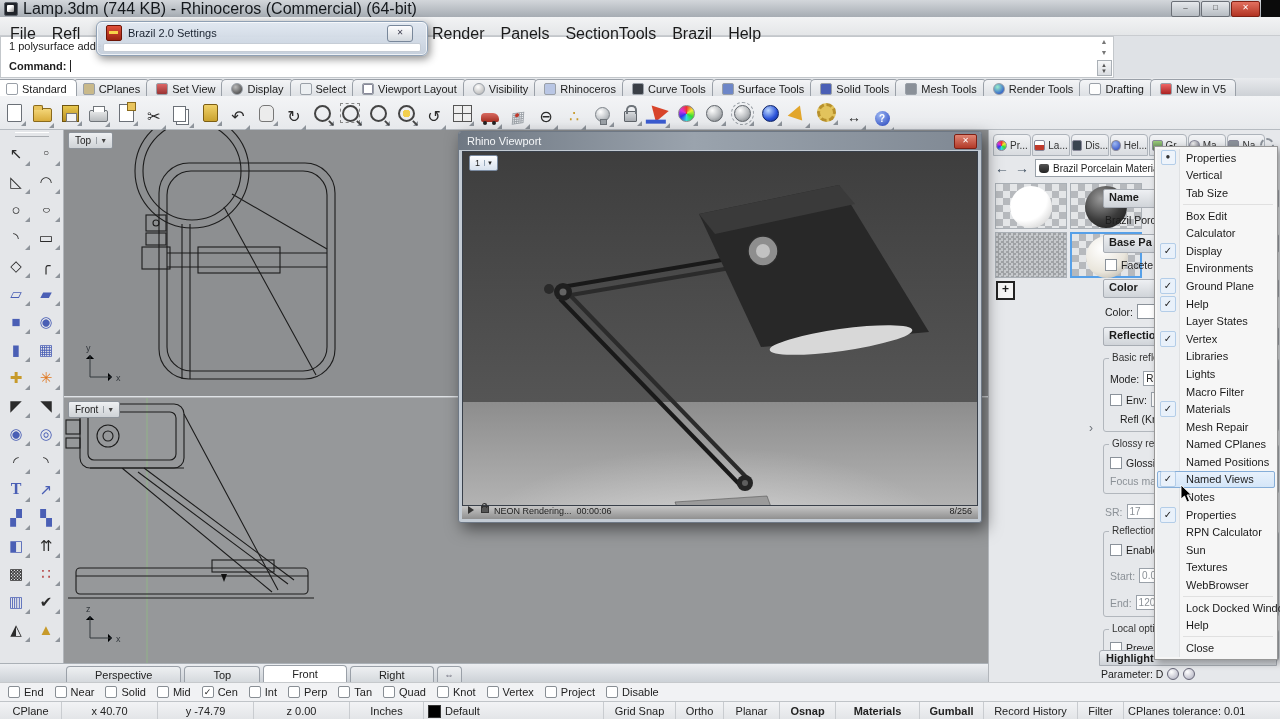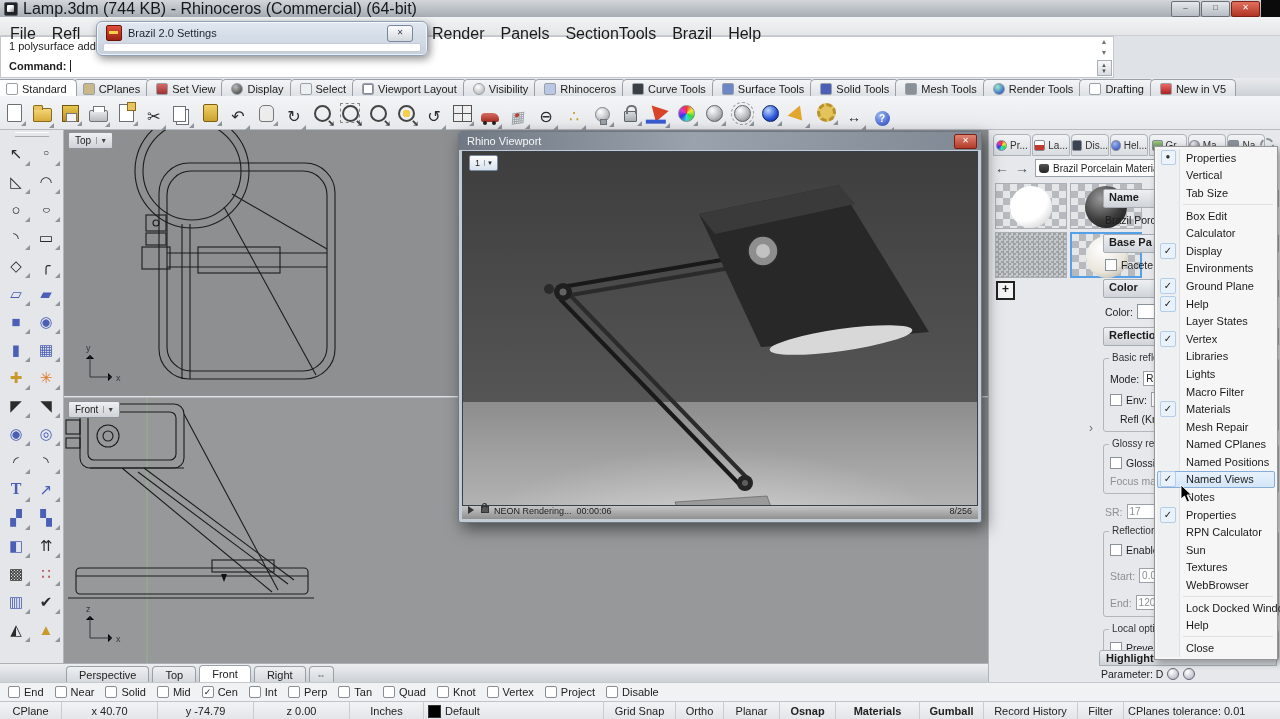--- a/index.html
+++ b/index.html
@@ -213,21 +213,21 @@
   #dlg-icon{width:14px;height:14px;background:linear-gradient(#e0503a,#9c2312);border:1px solid #6d1406;border-radius:2px;position:relative;}
   #dlg-icon::after{content:"";position:absolute;left:2px;top:5px;width:9px;height:3px;background:#f6d24a;}
   #dlg-title{font-size:11px;color:#1a2330;}
   #dlg-close{position:absolute;right:14px;top:3px;width:24px;height:15px;border:1px solid #78879a;border-radius:3px;
              background:linear-gradient(#fdfdfe,#d3d8de);font-size:8px;line-height:14px;text-align:center;color:#445;}
   #dlg-body{position:absolute;left:6px;right:6px;bottom:3px;height:7px;background:#fff;border-radius:2px;border:1px solid #c6cdd6;}
 
   
   #vptabs{left:0;top:663px;width:988px;height:19px;background:linear-gradient(#eceef1,#ccd1d6);border-top:1px solid #aab0b6;z-index:7;
           display:flex;align-items:flex-end;padding-left:66px;box-sizing:border-box;}
-  .vtab{height:15px;padding:0 12px;border:1px solid #9aa0a8;border-bottom:none;border-radius:4px 4px 0 0;
+  .vtab{height:15px;padding:0 28px;border:1px solid #9aa0a8;border-bottom:none;border-radius:4px 4px 0 0;
         background:linear-gradient(#eef0f2,#d5d9dd);font-size:11px;display:flex;align-items:center;margin-right:3px;color:#222;}
   .vtab.active{background:#fff;height:16px;}
   .vtab.splitter{padding:0 7px;color:#556;font-size:9px;}
   #osnapbar{left:0;top:682px;width:1280px;height:19px;background:#f1f2f4;border-top:1px solid #c6c9cc;z-index:7;
             display:flex;align-items:center;gap:11px;padding-left:8px;box-sizing:border-box;}
   .os{display:flex;align-items:center;gap:4px;font-size:11px;color:#222;}
   .os-box{width:10px;height:10px;border:1px solid #888e94;background:#fff;font-size:9px;line-height:10px;text-align:center;border-radius:2px;color:#222;}
   #statusbar{left:0;top:701px;width:1280px;height:18px;background:linear-gradient(#f2f3f5,#e2e4e7);border-top:1px solid #c0c4c8;z-index:7;
              display:flex;align-items:stretch;}
   .sc{border-right:1px solid #c9ccd0;display:flex;align-items:center;justify-content:center;font-size:11px;color:#222;

